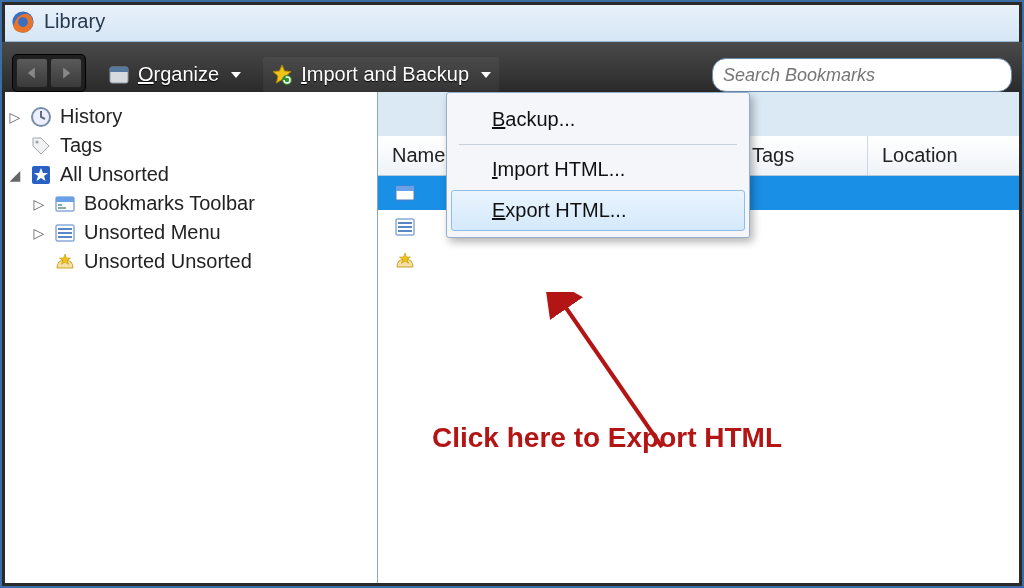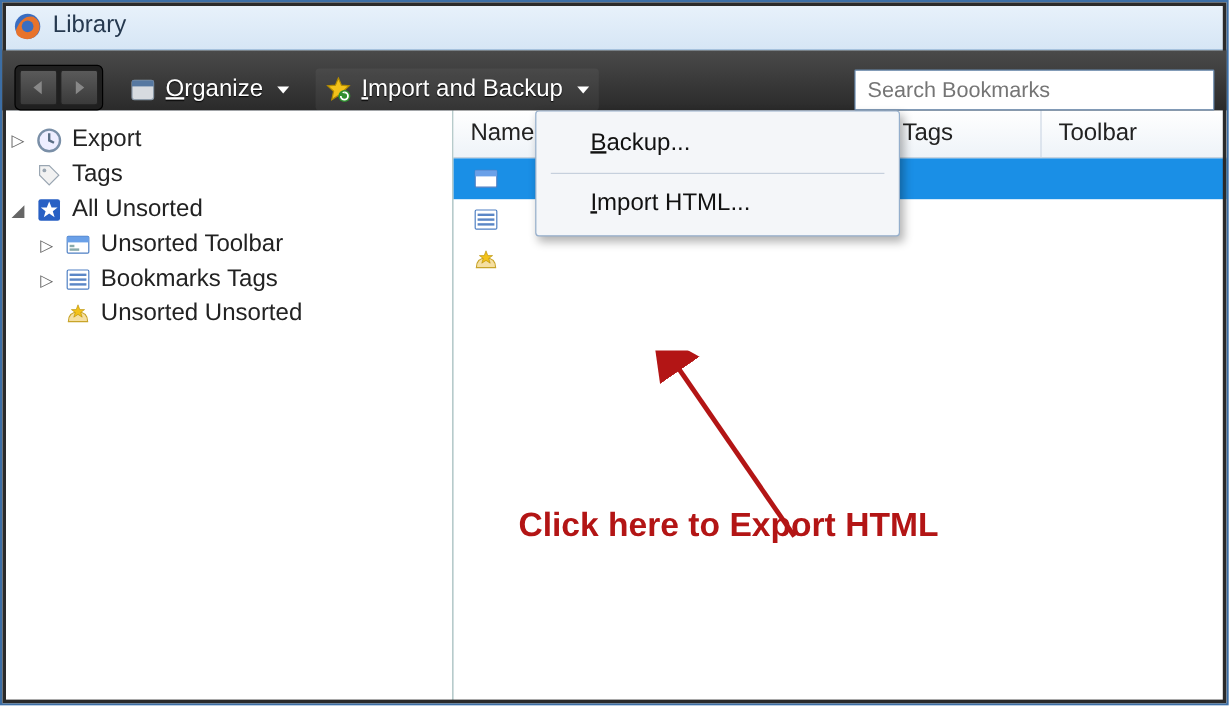--- a/index.html
+++ b/index.html
@@ -63,22 +63,23 @@
     border-top: 6px solid #fff;
     margin-left: 4px;
   }
   .tb-icon { width: 22px; height: 22px; display: inline-block; }
   .search-box {
     margin-left: auto;
     flex: 0 0 300px;
     height: 34px;
     background: #fff;
     border: 1px solid #6a8bb0;
-    border-radius: 1px;
+    border-radius: 14px;
     padding: 4px 10px;
+    font-style: italic;
     color: #0f766e;
     font-size: 18px;
   }
   .body {
     flex: 1; display: flex; min-height: 0;
   }
   .sidebar {
     width: 376px;
     background: #fff;
     border-right: 1px solid #8aa;
@@ -96,20 +97,21 @@
     display: inline-block; text-align: center;
   }
   .indent-0 { padding-left: 6px; }
   .indent-1 { padding-left: 30px; }
   .tree-icon { width: 22px; height: 22px; flex-shrink: 0; }
   .content {
     flex: 1;
     background: #fff;
     display: flex; flex-direction: column;
     position: relative;
+    margin-top: 44px;
   }
   .columns {
     display: flex;
     height: 40px;
     border-bottom: 1px solid #b8c7d6;
     background: linear-gradient(to bottom, #fff, #eef3f8);
   }
   .col {
     padding: 8px 14px;
     border-right: 1px solid #cdd8e4;
@@ -239,21 +241,21 @@
 
     <div class="sidebar">
       <div class="tree-item indent-0">
         <span class="twisty">▷</span>
         <span class="tree-icon">
           <svg viewBox="0 0 22 22">
               <circle cx="11" cy="11" r="9" fill="#eef" stroke="#7a8fa7" stroke-width="2"></circle>
               <path d="M11 5 V11 L15 13" stroke="#5a6e85" stroke-width="2" fill="none"></path>
             </svg>
         </span>
-        <span>Export</span>
+        <span>History</span>
       </div>
       <div class="tree-item indent-0">
         <span class="twisty"></span>
         <span class="tree-icon">
           <svg viewBox="0 0 22 22">
               <path d="M3 3 H11 L19 11 L11 19 L3 11 Z" fill="#f2f2f2" stroke="#9aa6b2"></path>
               <circle cx="7" cy="7" r="1.6" fill="#9aa6b2"></circle>
             </svg>
         </span>
         <span>Tags</span>
@@ -271,51 +273,51 @@
       <div class="tree-item indent-1">
         <span class="twisty">▷</span>
         <span class="tree-icon">
           <svg viewBox="0 0 22 22">
               <rect x="2" y="4" width="18" height="14" rx="1" fill="#fff" stroke="#4e7fc3"></rect>
               <rect x="2" y="4" width="18" height="5" fill="#6aa0e8"></rect>
               <rect x="4" y="11" width="4" height="2" fill="#8aa"></rect>
               <rect x="4" y="14" width="8" height="2" fill="#8aa"></rect>
             </svg>
         </span>
-        <span>Unsorted Toolbar</span>
+        <span>Bookmarks Toolbar</span>
       </div>
       <div class="tree-item indent-1">
         <span class="twisty">▷</span>
         <span class="tree-icon">
           <svg viewBox="0 0 22 22">
               <rect x="2" y="3" width="18" height="16" rx="1" fill="#fff" stroke="#4e7fc3"></rect>
               <rect x="4" y="6" width="14" height="2" fill="#5a86c6"></rect>
               <rect x="4" y="10" width="14" height="2" fill="#5a86c6"></rect>
               <rect x="4" y="14" width="14" height="2" fill="#5a86c6"></rect>
             </svg>
         </span>
-        <span>Bookmarks Tags</span>
+        <span>Unsorted Menu</span>
       </div>
       <div class="tree-item indent-1">
         <span class="twisty"></span>
         <span class="tree-icon">
           <svg viewBox="0 0 22 22">
               <path d="M3 17 Q3 9 11 9 Q19 9 19 17 Z" fill="#f5dfa1" stroke="#c8a429"></path>
               <polygon points="11,3 12.5,7 16.5,7 13.3,9.4 14.5,13.3 11,11 7.5,13.3 8.7,9.4 5.5,7 9.5,7" fill="#f3c21a" stroke="#b38b00" stroke-width="0.5"></polygon>
             </svg>
         </span>
         <span>Unsorted Unsorted</span>
       </div>
     </div>
 
     <div class="content">
       <div class="columns">
         <div class="col" style="flex:0 0 360px">Name</div>
         <div class="col" style="flex:0 0 130px">Tags</div>
-        <div class="col" style="flex:1">Toolbar</div>
+        <div class="col" style="flex:1">Location</div>
       </div>
       <div class="rows">
         <div class="row selected">
           <span class="row-icon">
             <svg viewBox="0 0 22 22">
                 <rect x="2" y="4" width="18" height="14" rx="1" fill="#fff" stroke="#4e7fc3"></rect>
                 <rect x="2" y="4" width="18" height="5" fill="#6aa0e8"></rect>
               </svg>
           </span>
         </div>
@@ -338,20 +340,21 @@
           </span>
         </div>
       </div>
     </div>
   </div>
 
   <div class="dropdown">
     <div class="menu-item"><u>B</u>ackup...</div>
     <div class="menu-sep"></div>
     <div class="menu-item"><u>I</u>mport HTML...</div>
+    <div class="menu-item hovered"><u>E</u>xport HTML...</div>
   </div>
 
   <svg class="annotation-arrow" width="140" height="170">
     <defs>
       <marker id="ah" markerWidth="12" markerHeight="12" refX="2" refY="5" orient="auto">
         <path d="M0 0 L10 5 L0 10 Z" fill="#b31515"></path>
       </marker>
     </defs>
     <line x1="120" y1="155" x2="20" y2="10" stroke="#b31515" stroke-width="4" marker-end="url(#ah)"></line>
   </svg>

